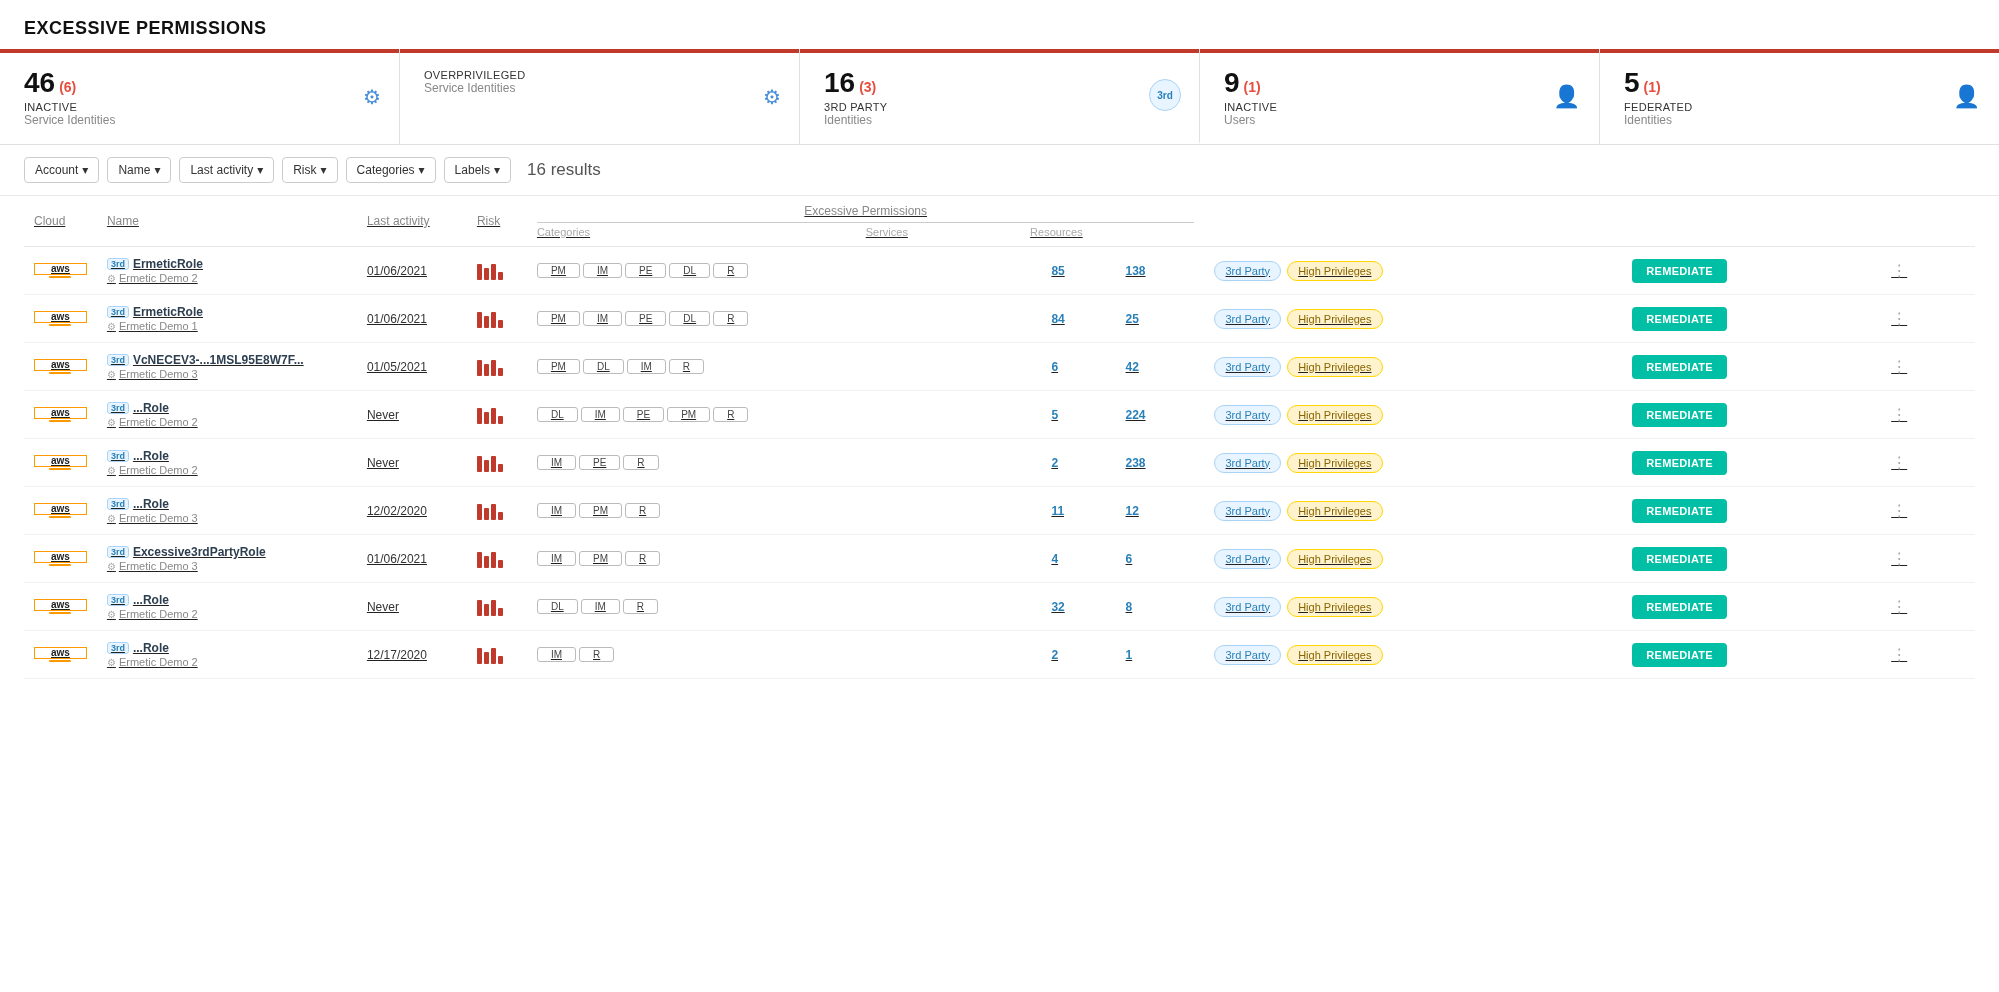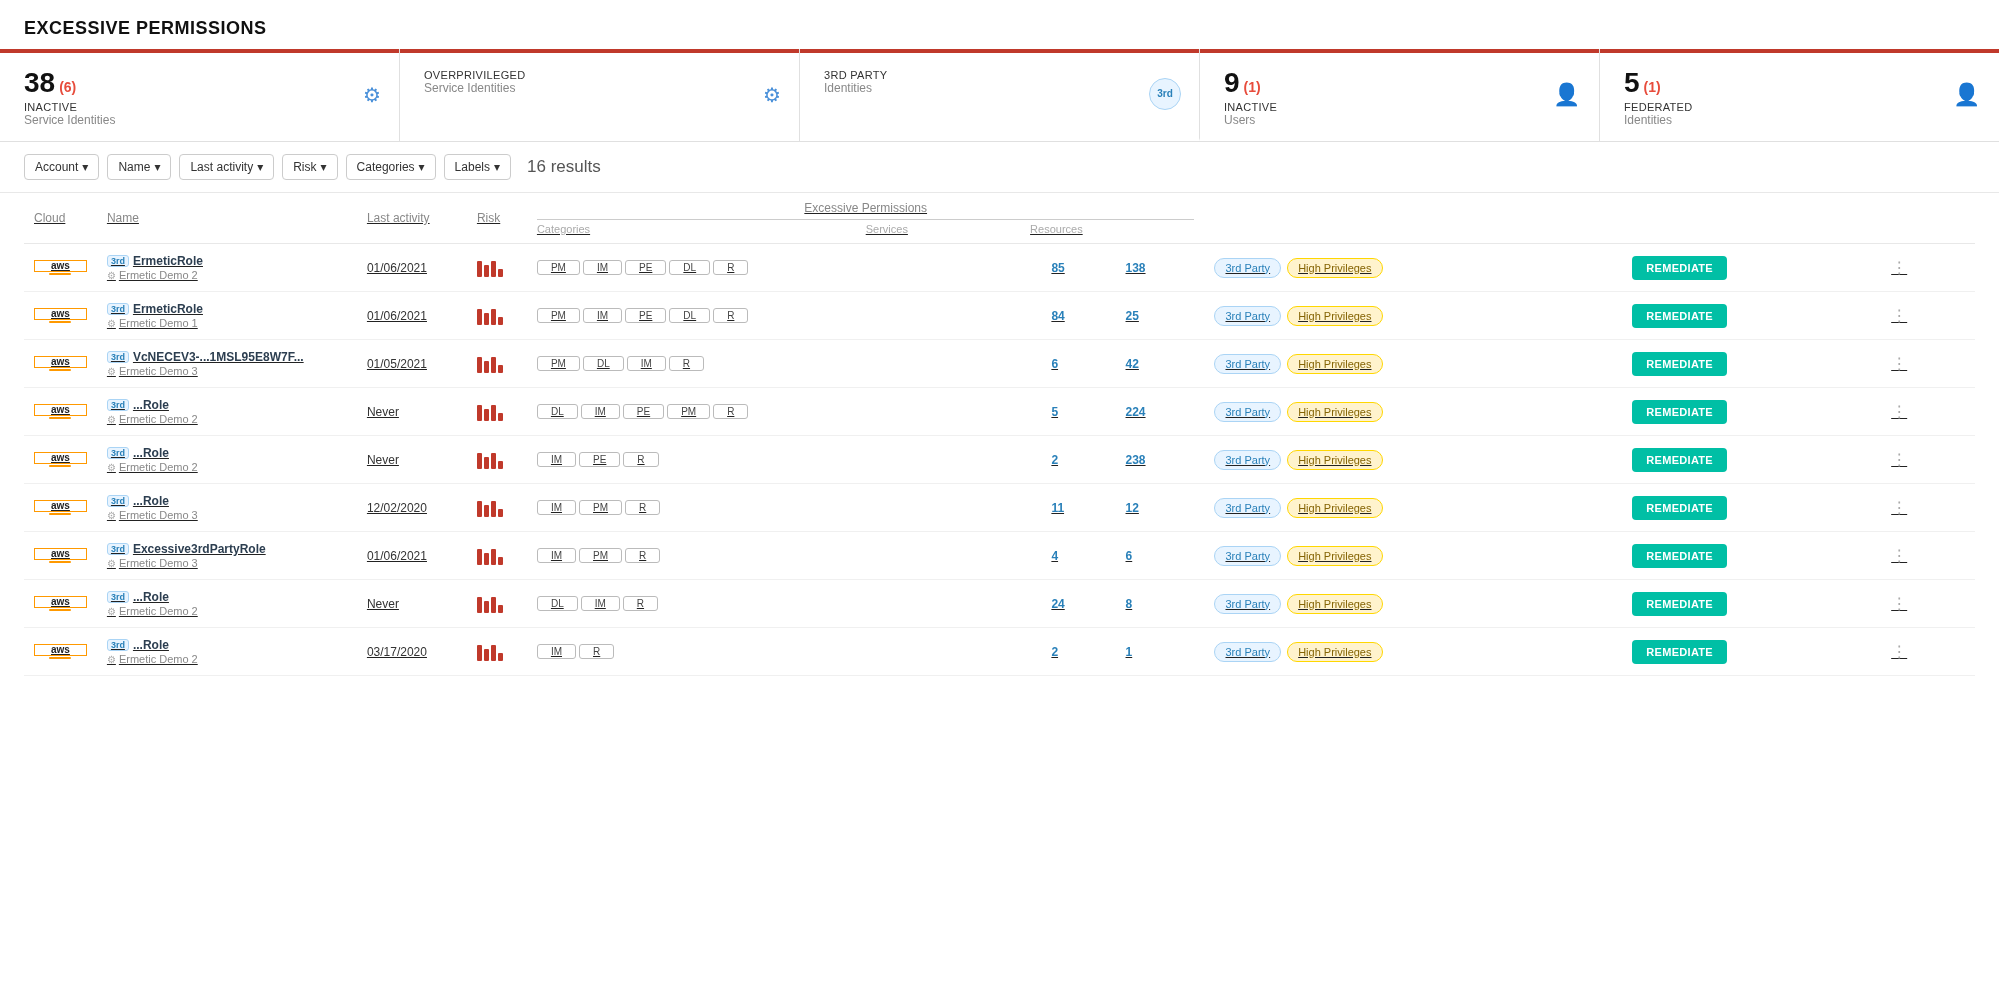--- a/index.html
+++ b/index.html
@@ -75,41 +75,45 @@
 
 <div class="page">
 
   <div class="page-title">EXCESSIVE PERMISSIONS</div>
 
   <div class="cards-row">
 
     <div class="card">
       <div class="card-top-bar"></div>
       <div class="card-number">
-        <span>38</span>
+        <span>46</span>
         <span class="sub">(6)</span>
       </div>
       <div class="card-label">INACTIVE</div>
       <div class="card-sublabel">Service Identities</div>
       <div class="card-icon">
         <span class="gear-icon">⚙</span>
       </div>
     </div>
 
     <div class="card">
       <div class="card-top-bar"></div>
       <div class="card-label">OVERPRIVILEGED</div>
       <div class="card-sublabel">Service Identities</div>
       <div class="card-icon">
         <span class="gear-icon">⚙</span>
       </div>
     </div>
 
     <div class="card selected" style="border-bottom: 3px solid #fff; position:relative; z-index:2;">
       <div class="card-top-bar"></div>
+      <div class="card-number">
+        <span>16</span>
+        <span class="sub">(3)</span>
+      </div>
       <div class="card-label">
         <span>3rd PARTY</span>
       </div>
       <div class="card-sublabel">Identities</div>
       <div class="card-icon">
         <div class="badge-3rd">3rd</div>
       </div>
     </div>
 
     <div class="card">
@@ -545,21 +549,21 @@
                 <div class="risk-bar-item" style="height:8px;"></div>
               </div>
             </td>
             <td>
               <div class="categories-cell">
                 <span class="cat-tag">DL</span>
                 <span class="cat-tag">IM</span>
                 <span class="cat-tag">R</span>
               </div>
             </td>
-            <td><span class="link-num">24</span></td>
+            <td><span class="link-num">32</span></td>
             <td><span class="link-num">8</span></td>
             <td>
               <div style="display:flex;gap:6px;align-items:center;">
     <span class="tag-3rd-party">3rd Party</span>
     <span class="tag-high-priv">High Privileges</span>
   </div>
             </td>
             <td><button class="btn-remediate">REMEDIATE</button></td>
             <td><span class="more-btn">⋮</span></td>
           </tr>
@@ -575,21 +579,21 @@
     <div class="name-row">
       <span class="badge-3rd-sm">3rd</span>
       <span class="name-primary">...Role</span>
     </div>
     <div class="name-secondary">
       <span class="gear-sm">⚙</span>
       <span>Ermetic Demo 2</span>
     </div>
   </div>
             </td>
-            <td>03/17/2020</td>
+            <td>12/17/2020</td>
             <td>
               <div class="risk-bar">
                 <div class="risk-bar-item" style="height:16px;"></div>
                 <div class="risk-bar-item" style="height:12px;"></div>
                 <div class="risk-bar-item" style="height:16px;"></div>
                 <div class="risk-bar-item" style="height:8px;"></div>
               </div>
             </td>
             <td>
               <div class="categories-cell">

